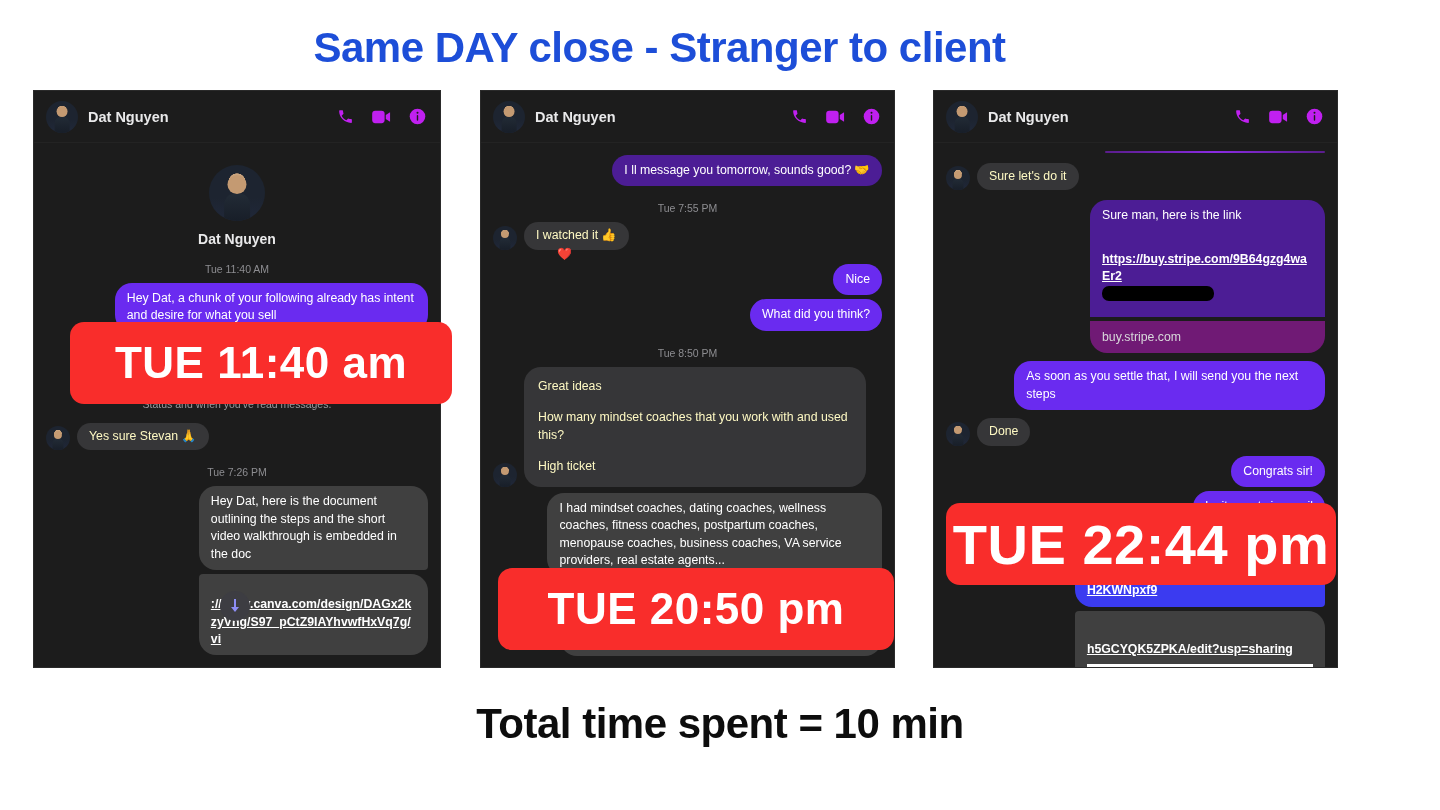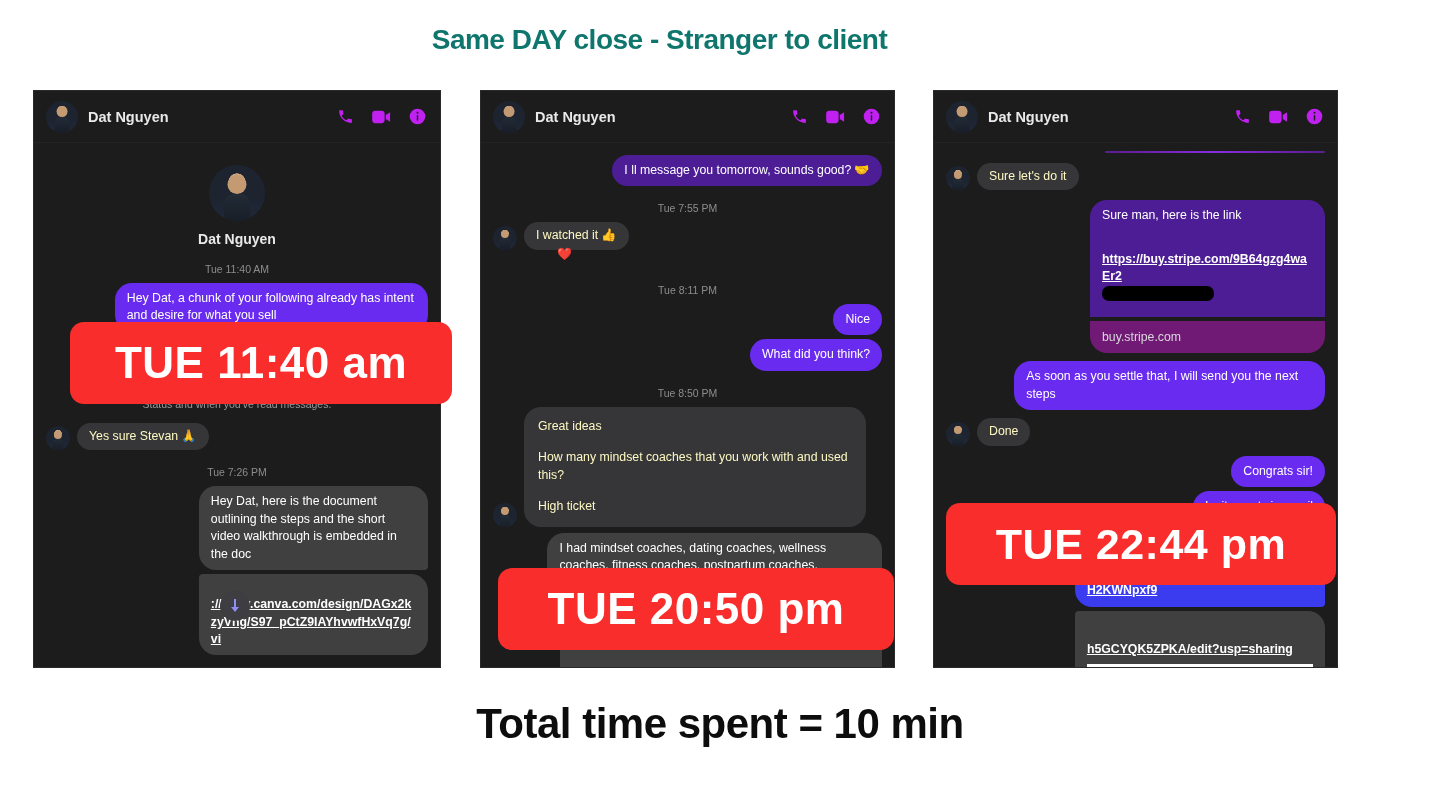--- a/index.html
+++ b/index.html
@@ -7,21 +7,21 @@
     width: 1440px; height: 810px;
     background: #ffffff;
     font-family: "Liberation Sans", sans-serif;
     overflow: hidden;
   }
   .page { position: relative; width: 1440px; height: 810px; background: #fff; }
 
   .headline {
     position: absolute; left: 0; top: 24px; width: 1319px;
     text-align: center;
-    font-size: 28px; font-weight: bold; color: #0f766e;
+    font-size: 42px; font-weight: bold; color: #1d4ed8;
     letter-spacing: -0.5px;
   }
   .footline {
     position: absolute; left: 0; top: 700px; width: 1440px;
     text-align: center;
     font-size: 42px; font-weight: bold; color: #0d0d0d;
     letter-spacing: -0.5px;
   }
 
   
@@ -149,21 +149,21 @@
     position: absolute;
     background: #f92d2b;
     border-radius: 14px;
     display: flex; align-items: center; justify-content: center;
     color: #ffffff; font-weight: bold;
     letter-spacing: 0.5px;
     z-index: 40;
   }
   #badge-1 { left: 70px;  top: 322px; width: 382px; height: 82px; font-size: 44px; }
   #badge-2 { left: 498px; top: 568px; width: 396px; height: 82px; font-size: 44px; }
-  #badge-3 { left: 946px; top: 503px; width: 390px; height: 82px; font-size: 43px; }
+  #badge-3 { left: 946px; top: 503px; width: 390px; height: 82px; font-size: 56px; }
 </style>
 </head>
 <body>
 
 <div class="page">
 
   <div class="headline">Same DAY close - Stranger to client</div>
 
   <div class="panel" id="panel-1">
     <div class="chat-header">
@@ -267,21 +267,20 @@
       </div>
 
       <div class="ts">Tue 7:55 PM</div>
 
       <div class="row in" style="position:relative;margin-bottom:14px">
         <div class="avatar av-24"></div>
         <div class="bubble b-gray b-tight">I watched it 👍</div>
         <span class="reaction" style="left:64px;bottom:-11px">❤️</span>
       </div>
 
-      <div class="ts" style="margin-top:34px">Tue 8:11 PM</div>
 
       <div class="row out">
         <div class="bubble b-violet">Nice</div>
       </div>
       <div class="row out">
         <div class="bubble b-violet">What did you think?</div>
       </div>
 
       <div class="ts">Tue 8:50 PM</div>
 

